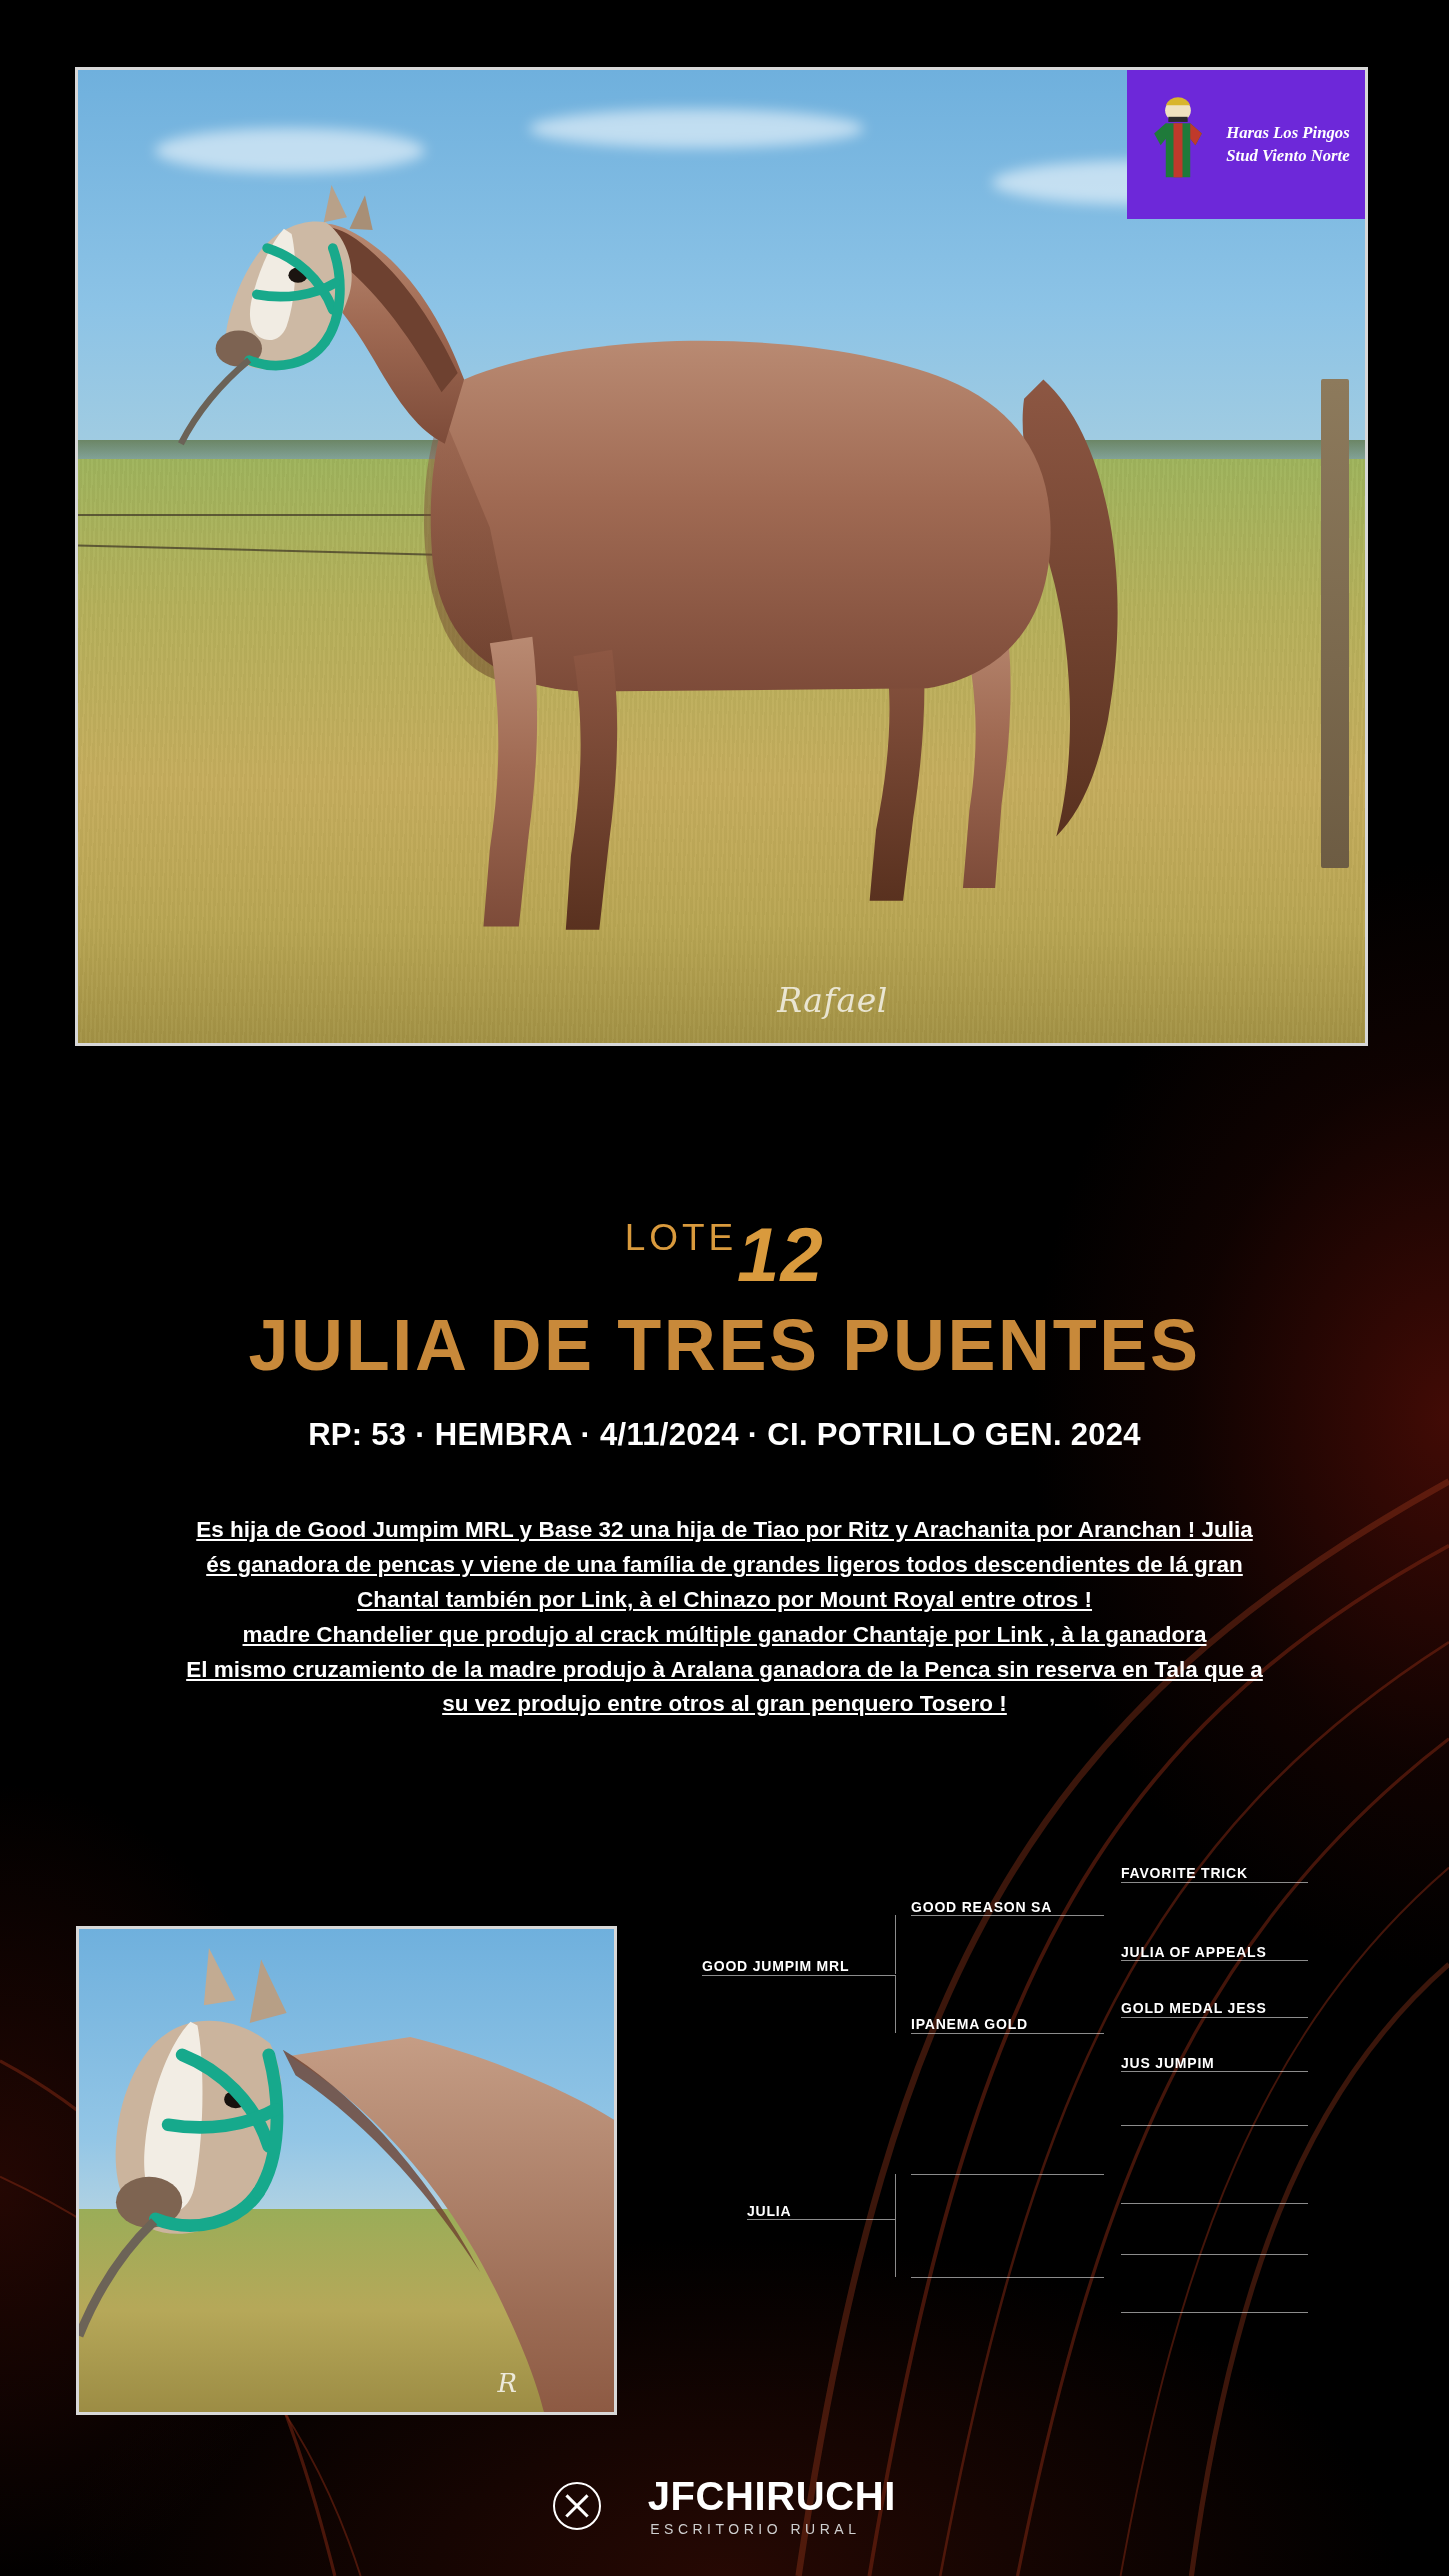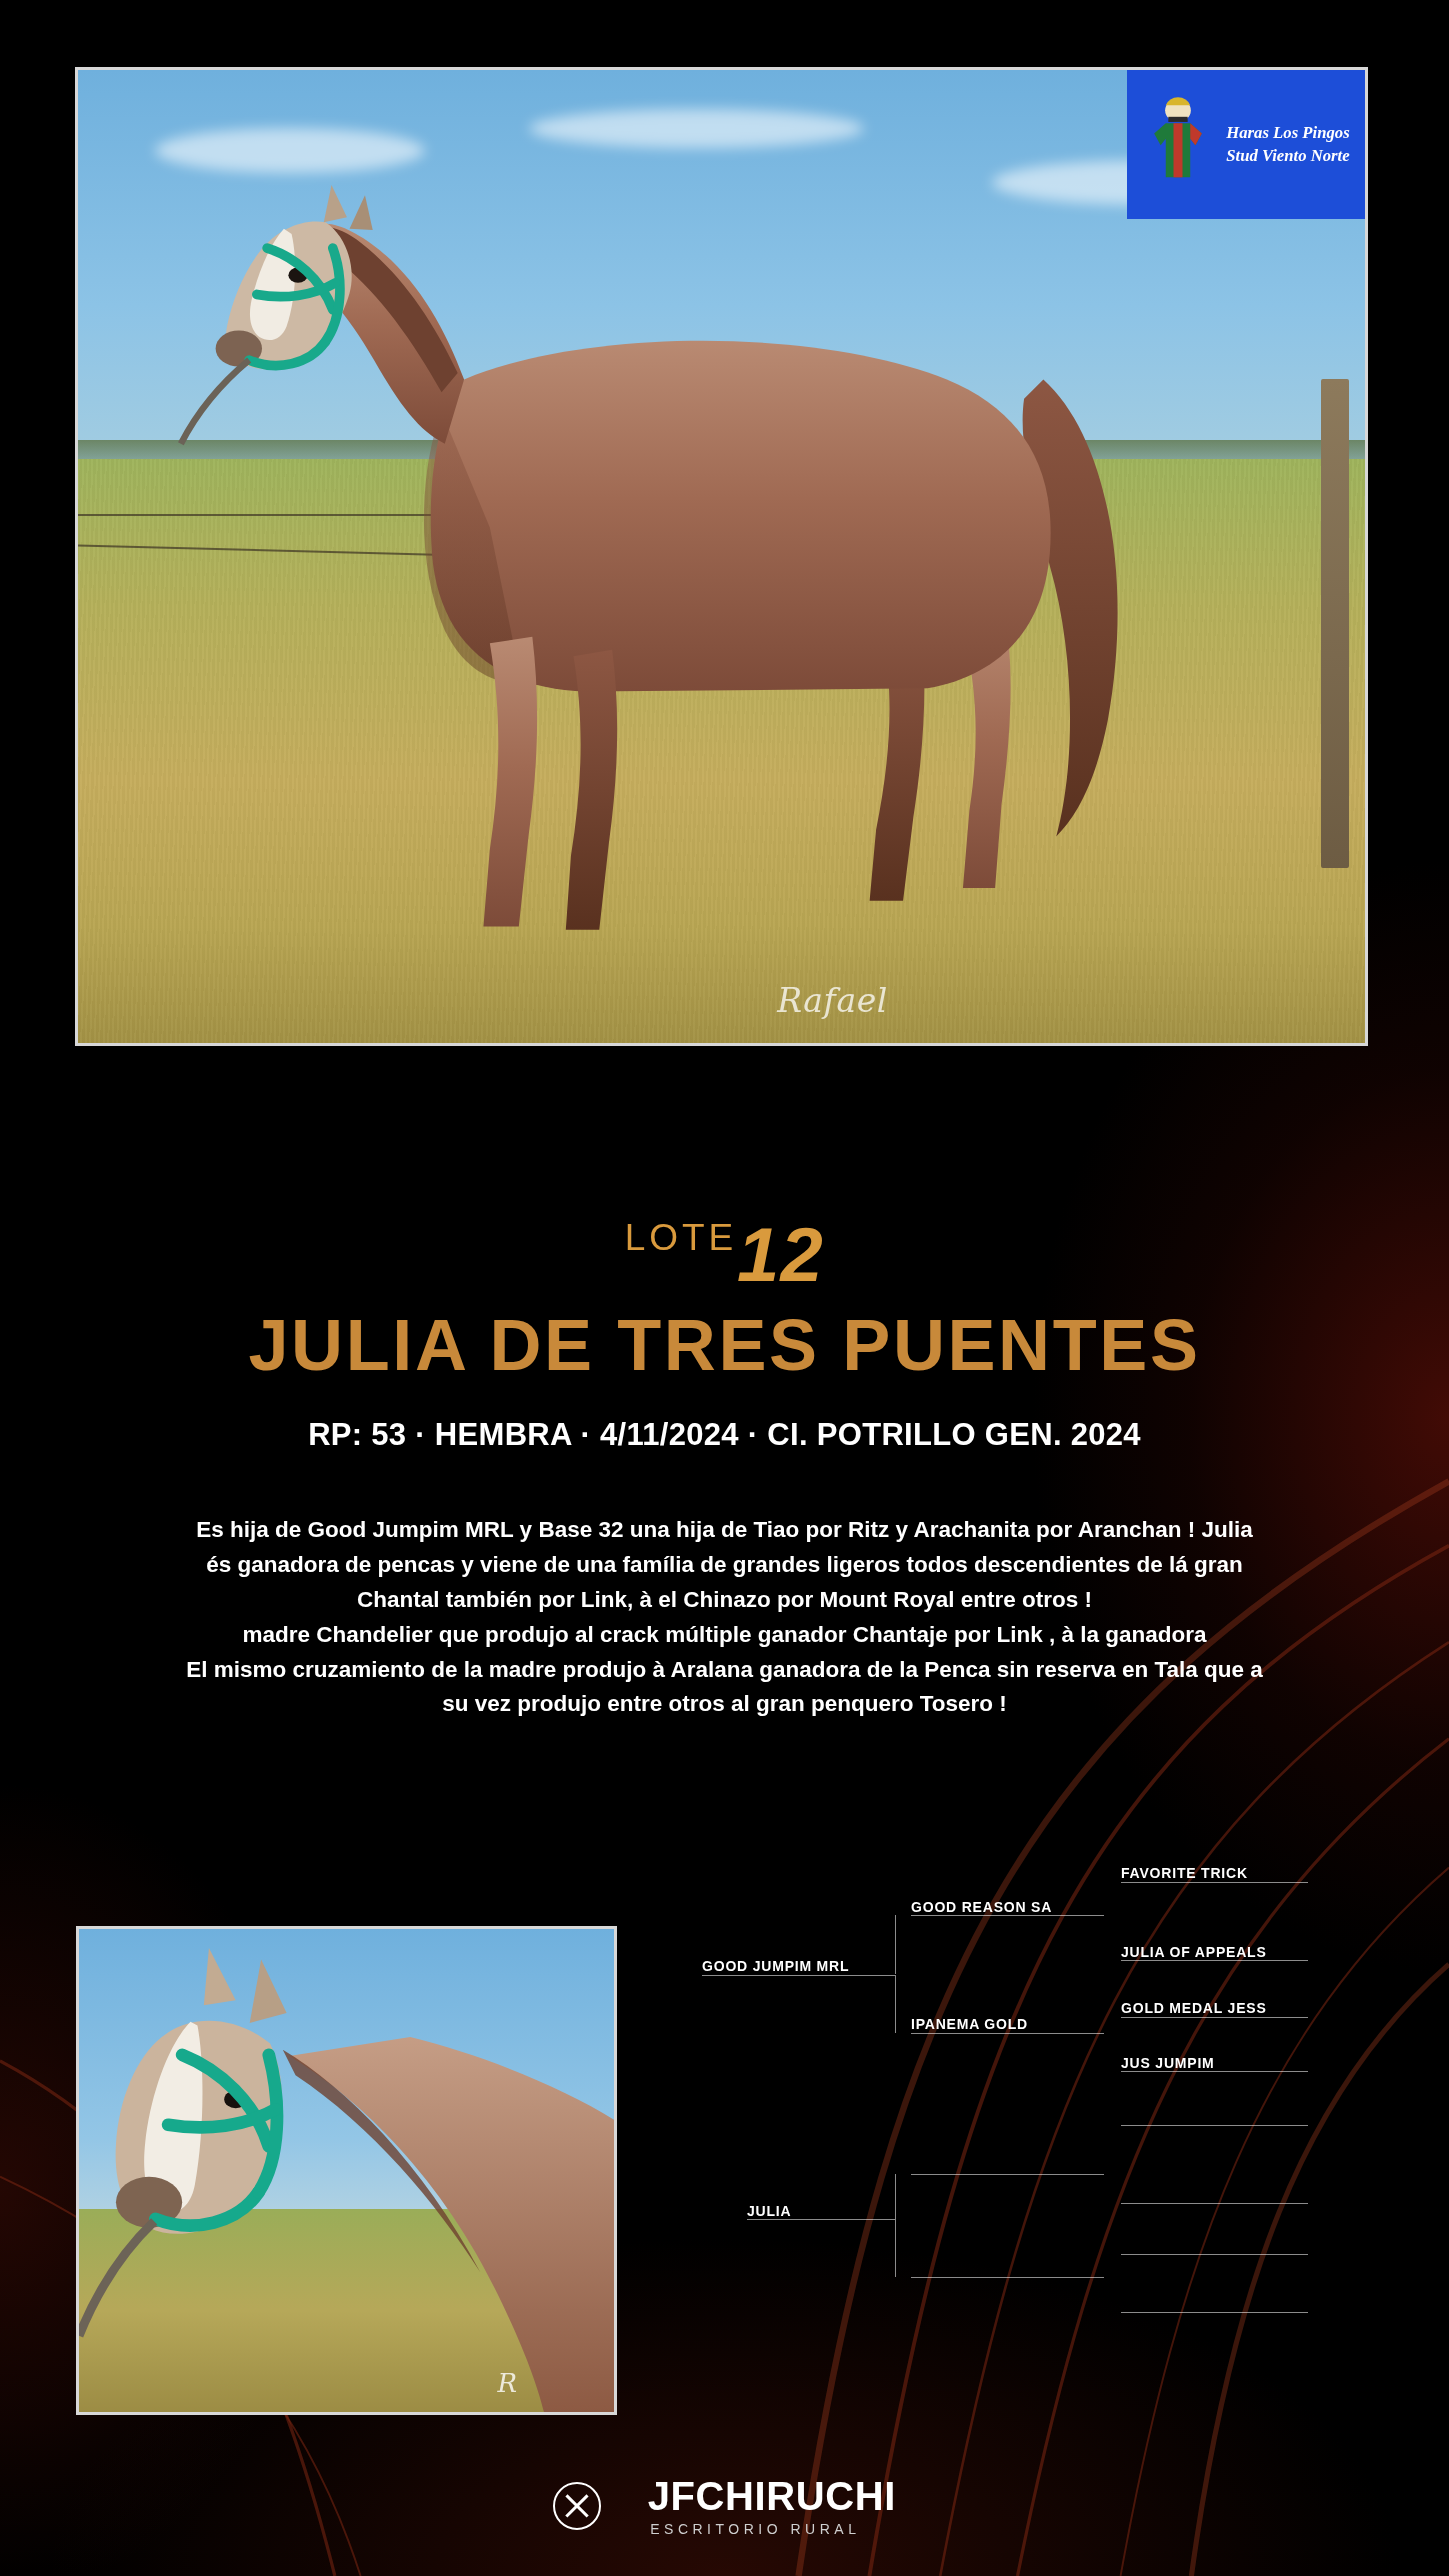--- a/index.html
+++ b/index.html
@@ -96,21 +96,21 @@
     letter-spacing: 0.6px;
   }
 
   
   .badge {
     position: absolute;
     right: 0px;
     top: 0px;
     width: 238px;
     height: 149px;
-    background: #1d4ed8;
+    background: #6d28d9;
     display: flex;
     align-items: center;
     gap: 10.3px;
     padding: 16.7px 13px;
   }
   .badge-silk {
     width: 76px; height: 97px;
     position: relative;
     flex: 0 0 auto;
   }
@@ -172,21 +172,21 @@
     top: 1513px;
     left: 50%;
     transform: translateX(-50%);
     width: 1340px;
     text-align: center;
     color: #ffffff;
     font-size: 22.5px;
     font-weight: bold;
     line-height: 1.55;
   }
-  .description p { margin: 0; }
+  .description p { margin: 0; text-decoration: underline; }
 
   
   .head-photo {
     position: absolute;
     left: 76px;
     top: 1926px;
     width: 541px;
     height: 489px;
     border: 3.2px solid #d8d8d8;
     overflow: hidden;

